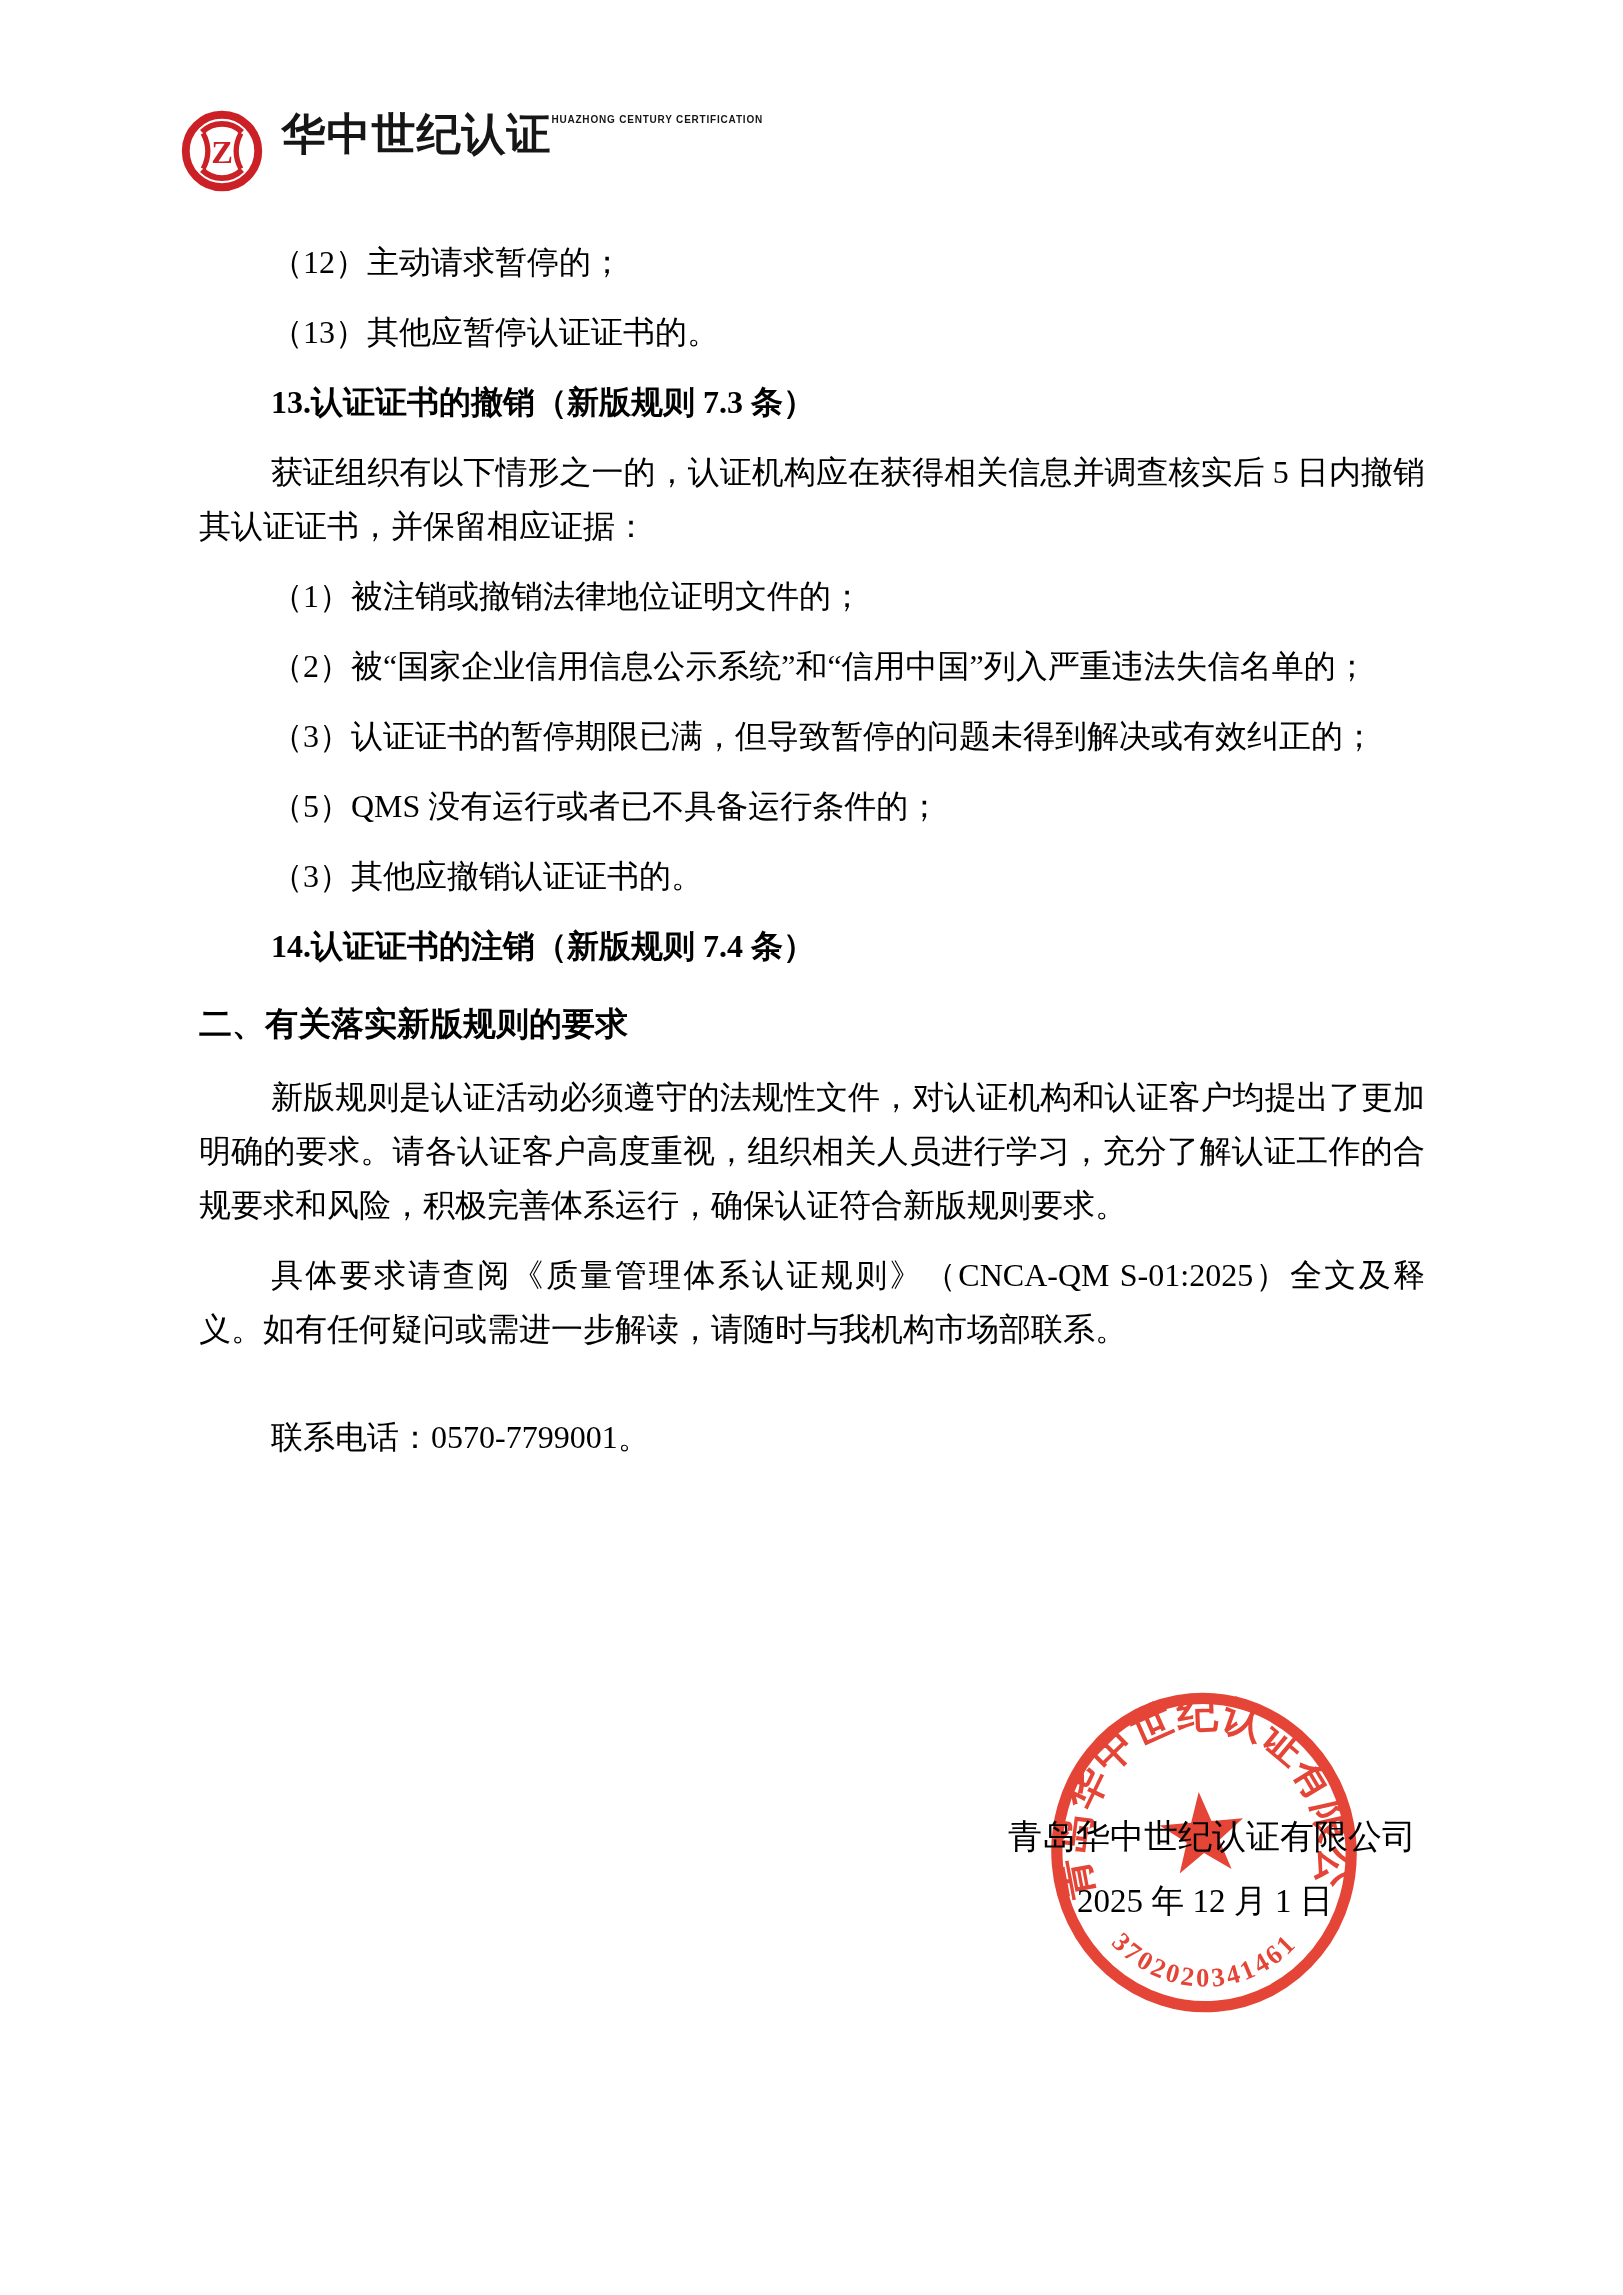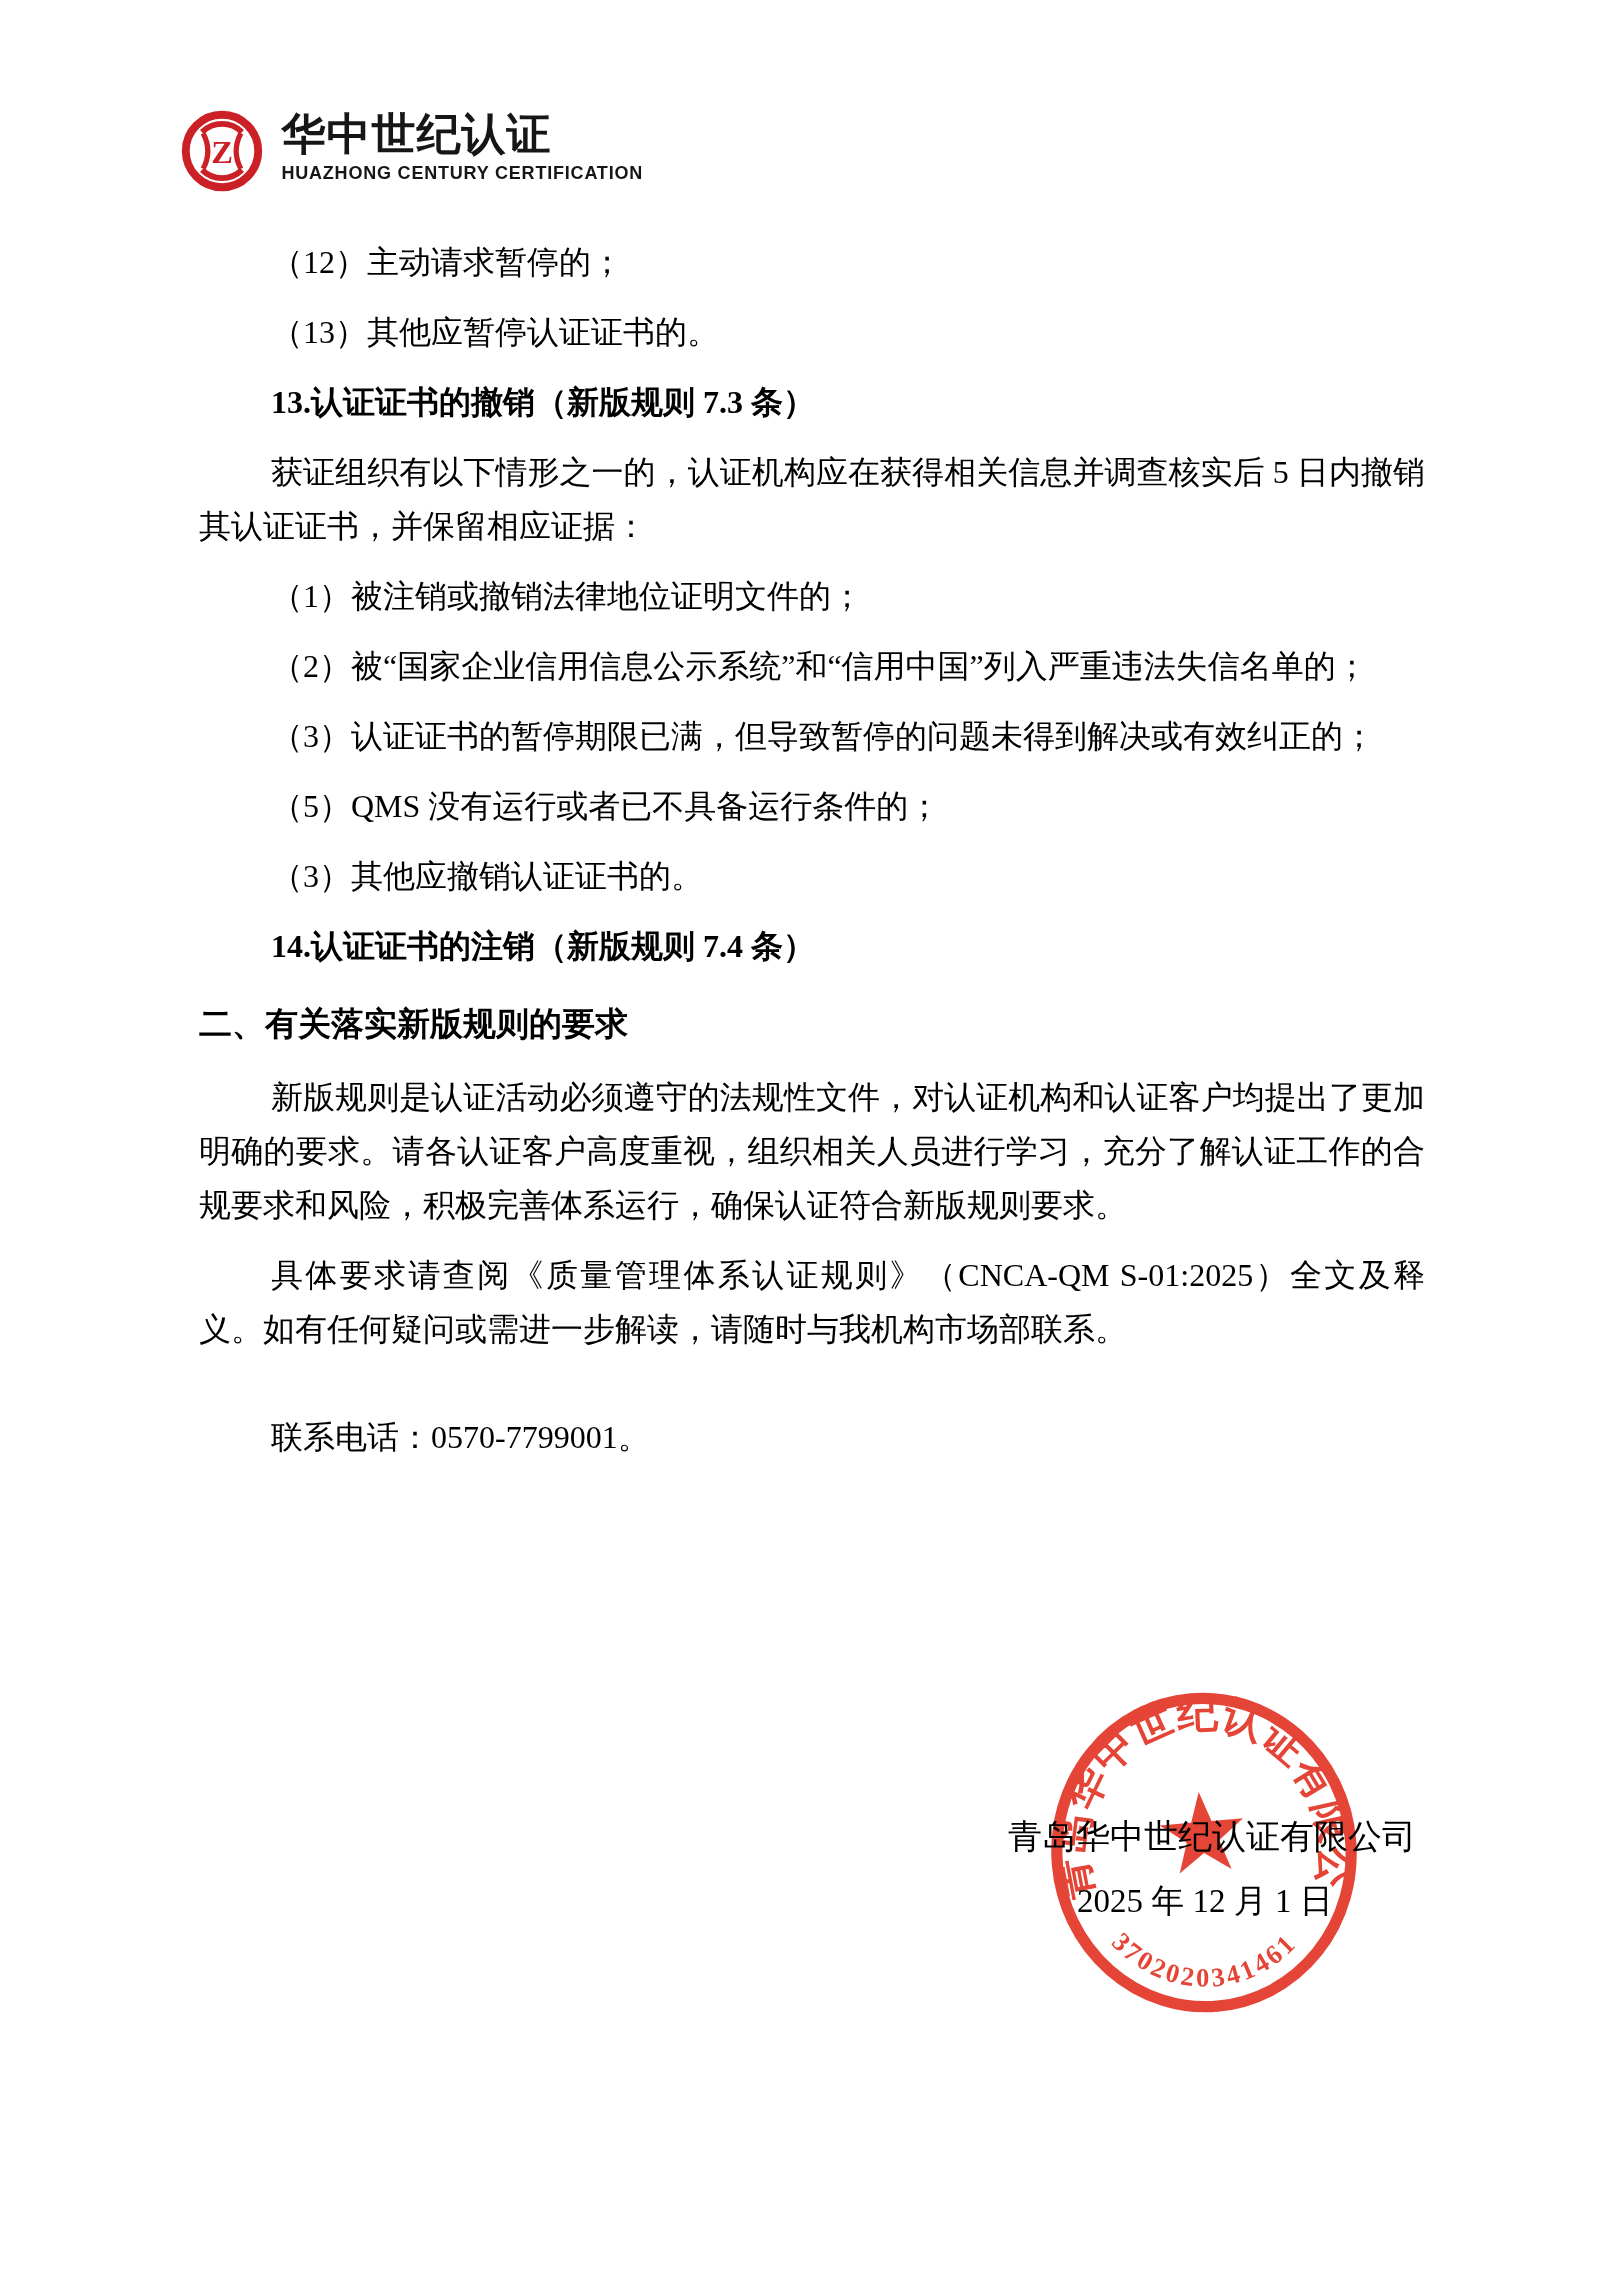--- a/index.html
+++ b/index.html
@@ -3,28 +3,28 @@
 <meta charset="utf-8">
 <style>
   html,body{margin:0;padding:0;background:#888;}
   .page{
     position:relative;width:1623px;height:2295px;background:#ffffff;
     font-family:"Liberation Serif","DejaVu Serif",serif;color:#000;overflow:hidden;
   }
   
   .logo{position:absolute;left:180px;top:109px;display:flex;align-items:flex-start;}
   .logo-mark{width:84px;height:84px;flex:0 0 auto;}
-  .logo-text{margin-left:17.4px;display:flex;flex-direction:column;}
+  .logo-text{margin-left:17.4px;display:flex;flex-direction:row;}
   .brand-cn{
     font-family:"Liberation Sans","DejaVu Sans",sans-serif;
     font-size:44px;font-weight:bold;letter-spacing:1px;line-height:1.12;color:#161616;white-space:nowrap;
   }
   .brand-en{
     font-family:"Liberation Sans","DejaVu Sans",sans-serif;
-    font-size:18px;font-weight:bold;letter-spacing:0.8px;margin-top:5.1px;color:#161616;white-space:nowrap;
+    font-size:10px;font-weight:bold;letter-spacing:0.8px;margin-top:5.1px;color:#161616;white-space:nowrap;
   }
   
   .doc{
     position:absolute;left:183px;top:219px;width:1258px;
     font-size:32px;line-height:54px;text-align:justify;
   }
   .doc p{margin:16px;text-indent:72px;}
   .doc p.bold{font-weight:bold;}
   .doc p.sec{
     text-indent:0;font-weight:bold;margin-top:26.6px;margin-bottom:11.2px;

